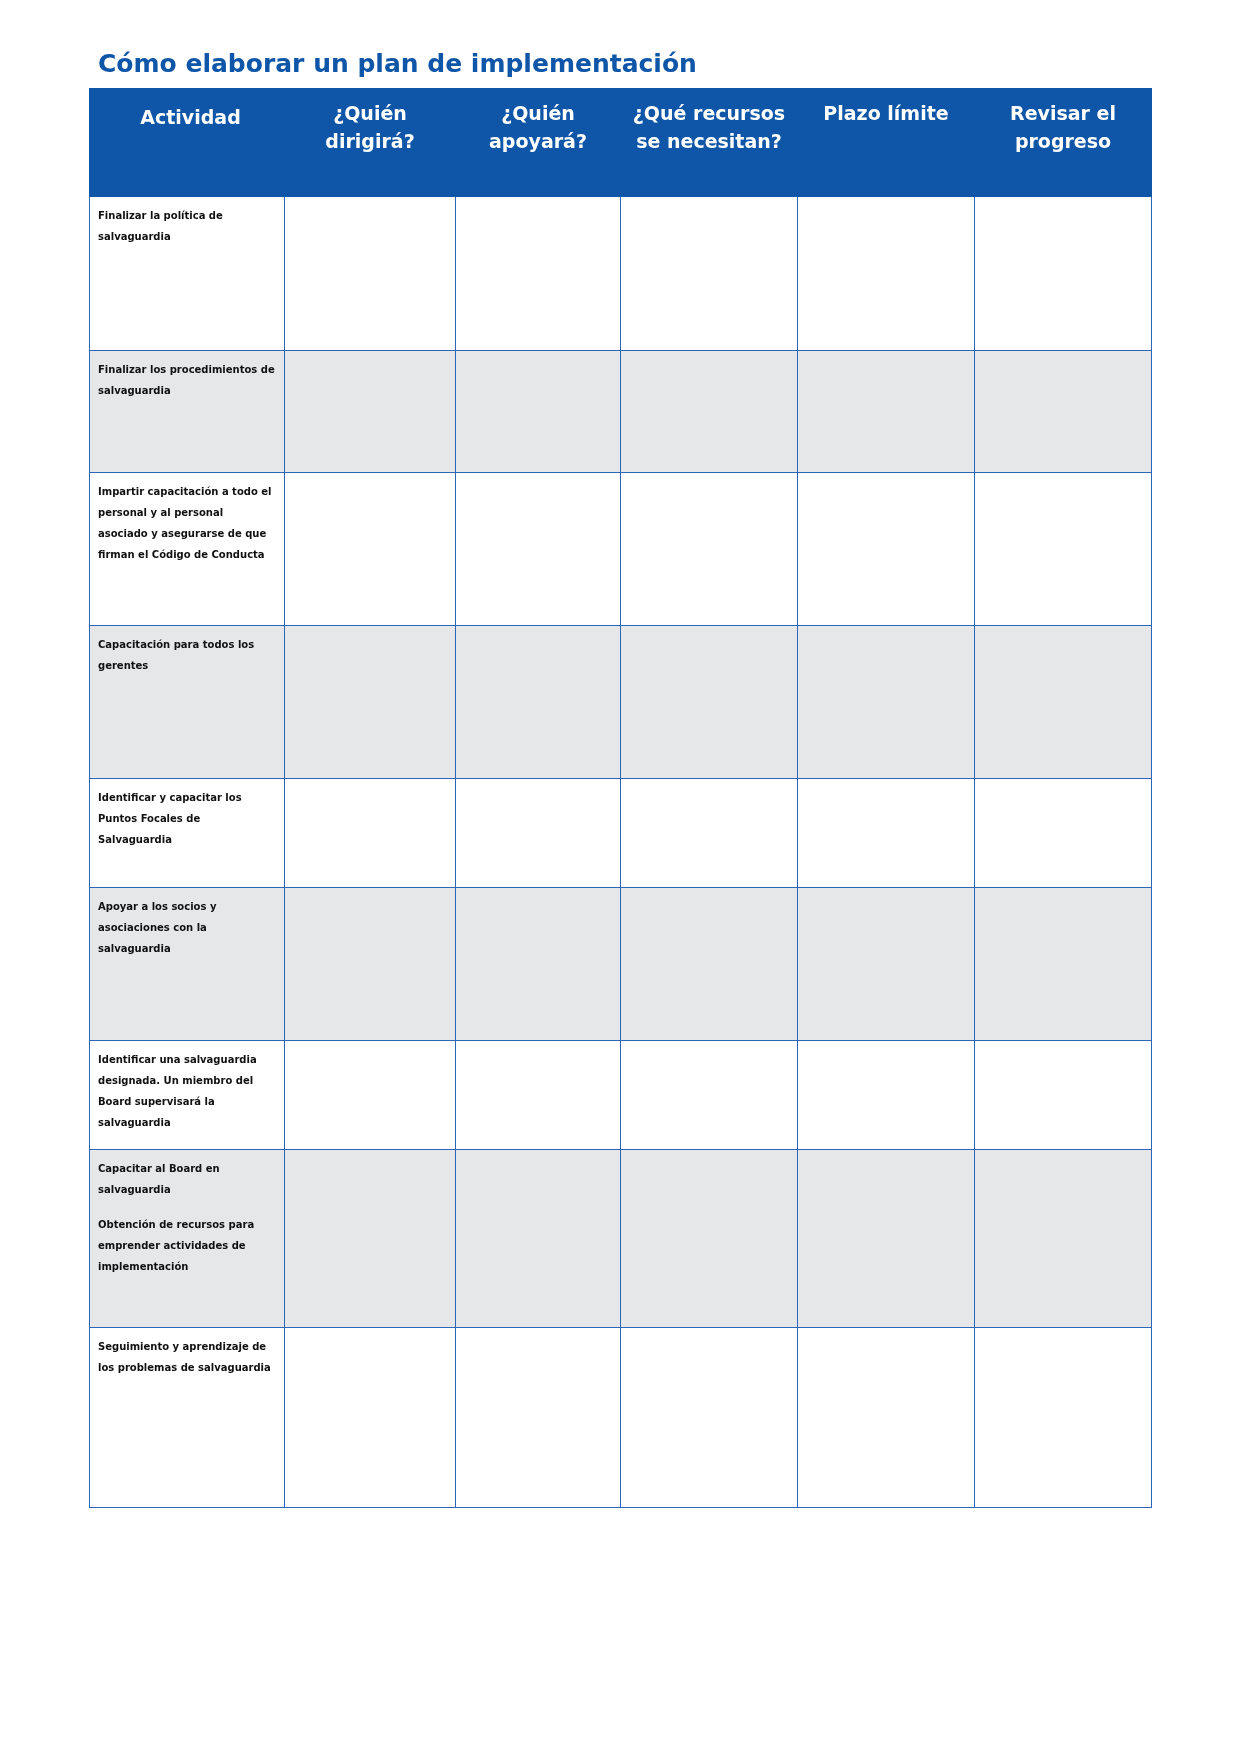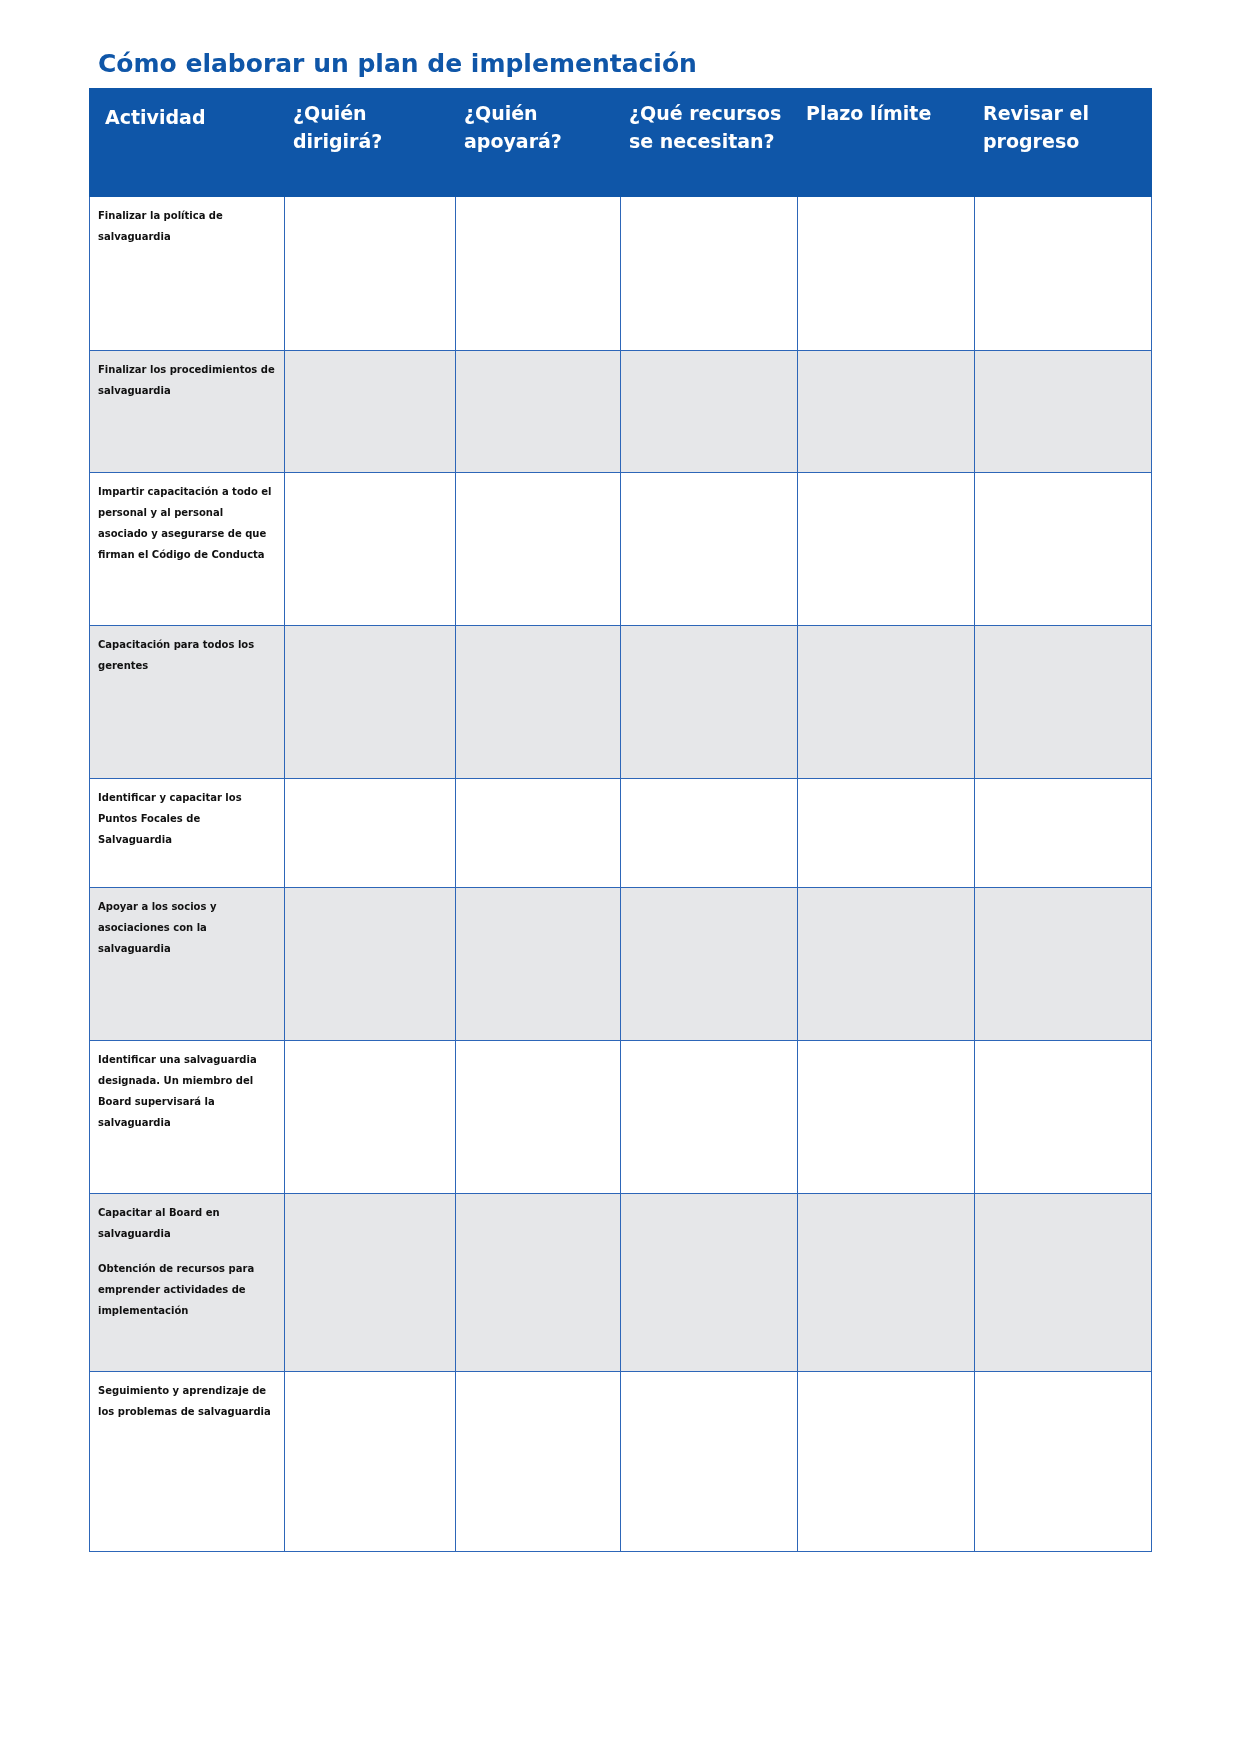--- a/index.html
+++ b/index.html
@@ -8,21 +8,21 @@
     position: absolute; left: 89px; top: 40px;
     font-size: 25px; font-weight: bold; color: #0f56a8; letter-spacing: 0px;
     margin: 9px;
   }
   .plan-table {
     position: absolute; left: 89px; top: 88px; width: 1062px;
     border-collapse: collapse; table-layout: fixed;
   }
   .plan-table th {
     background: #0f56a8; color: #ffffff; font-weight: bold; font-size: 19px;
-    text-align: left; vertical-align: top; line-height: 28px;
+    text-align: center; vertical-align: top; line-height: 28px;
     height: 108px; padding: 10px 8px 0 8px; box-sizing: border-box;
     border: 1px solid #0f56a8;
   }
   .plan-table th.first { padding-left: 15px; padding-top: 14px; }
   .plan-table td {
     border: 1.5px solid #2d66b8; vertical-align: top;
     padding: 8px 8px 0 8px; box-sizing: border-box;
     font-size: 10px; font-weight: bold; line-height: 21px; color: #111;
   }
   .plan-table tr.shaded td { background: #e6e7e9; }
@@ -95,21 +95,21 @@
       <td></td>
     </tr>
     <tr class="shaded" style="height:153px">
       <td>Apoyar a los socios y asociaciones con la salvaguardia</td>
       <td></td>
       <td></td>
       <td></td>
       <td></td>
       <td></td>
     </tr>
-    <tr style="height:153px">
+    <tr style="height:109px">
       <td>Identificar una salvaguardia designada. Un miembro del Board supervisará la salvaguardia</td>
       <td></td>
       <td></td>
       <td></td>
       <td></td>
       <td></td>
     </tr>
     <tr class="shaded" style="height:178px">
       <td>
         <span class="act-line">Capacitar al Board en salvaguardia</span>

